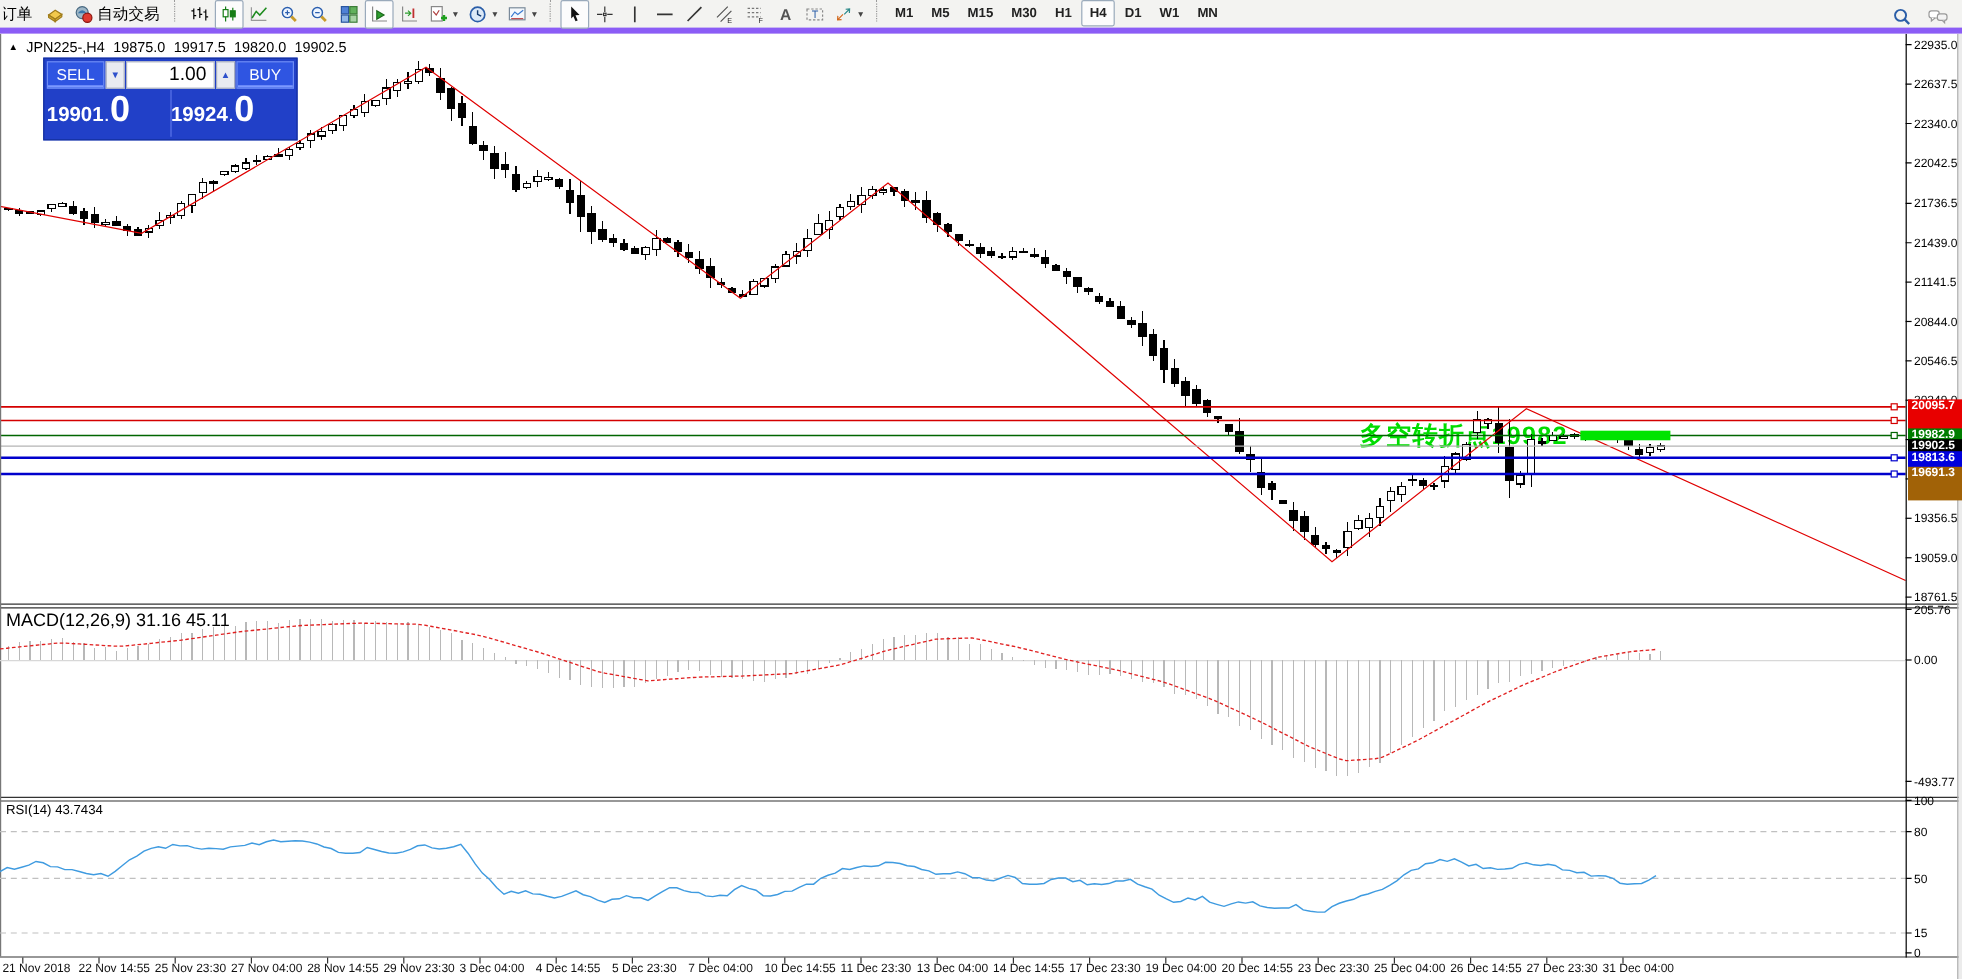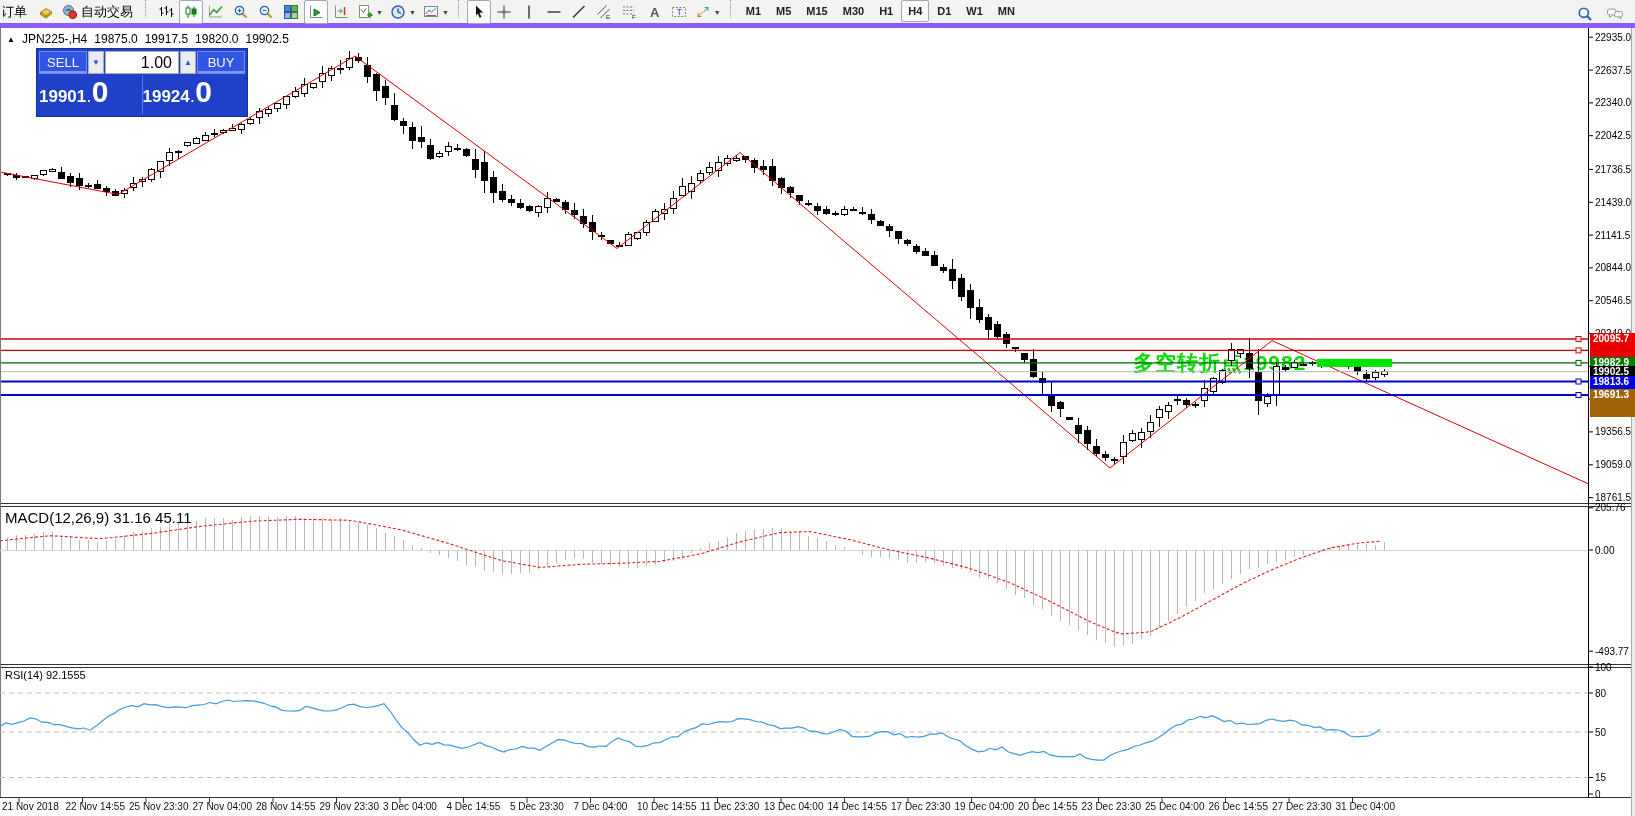--- a/index.html
+++ b/index.html
@@ -927,21 +927,21 @@
         </div>
         <div class="pricebox">
           <span class="pm">19924</span>
           <span class="pd">.</span>
           <span class="pb">0</span>
         </div>
       </div>
     </div>
 
     <div id="macd-label">MACD(12,26,9) 31.16 45.11</div>
-    <div id="rsi-label">RSI(14) 92.1555</div>
+    <div id="rsi-label">RSI(14) 43.7434</div>
     <div id="price-labels">
         <div class="plabel" style="top: 305px; background: rgb(232, 0, 0);">20199.2</div>
         <div class="plabel" style="top: 305px; background: rgb(232, 0, 0);">20095.7</div>
         <div class="plabel" style="top: 329px; background: rgb(0, 125, 0);">19982.9</div>
         <div class="plabel" style="top: 338px; background: rgb(0, 0, 0);">19902.5</div>
         <div class="plabel" style="top: 348px; background: rgb(0, 0, 221);">19813.6</div>
         <div class="plabel" style="top: 361px; background: #a16207;">19691.3</div>
       </div>
   </div>
 </div>

